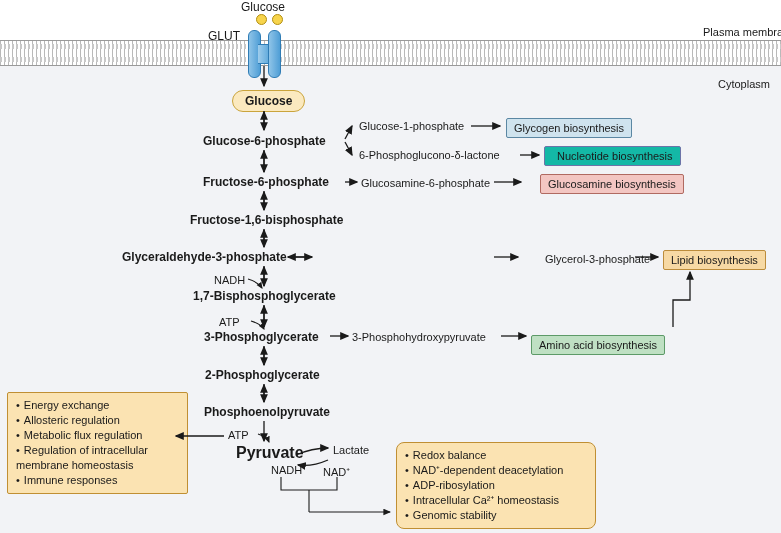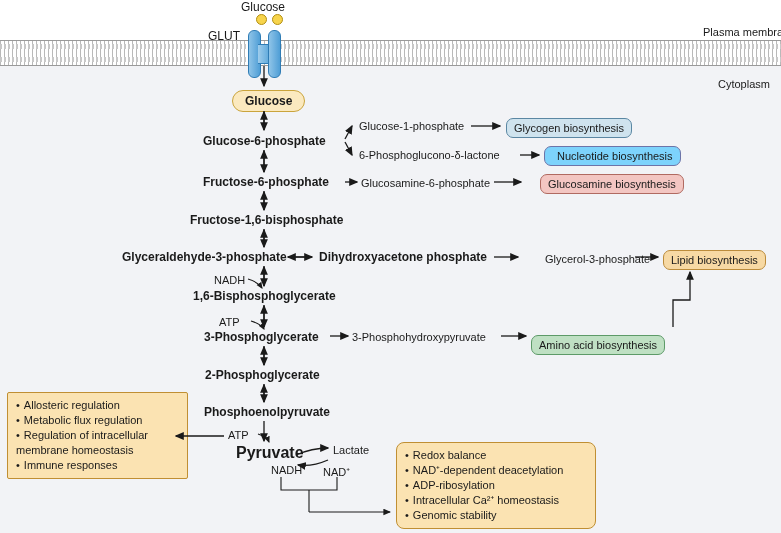--- a/index.html
+++ b/index.html
@@ -60,25 +60,25 @@
   }
 
   .dot{
     position:absolute;width:9px;height:9px;border-radius:50%;
     background:#f7d44c;border:1px solid #b38f12;
   }
 
   
   .box{
     position:absolute;box-sizing:border-box;
-    border:1px solid #555;border-radius:7px;
+    border:1px solid #555;border-radius:2px;
     padding:3px 7px;font-size:11px;white-space:nowrap;
   }
   .box-glycogen{background:#cfe3ee;border-color:#5b87a3;}
-  .box-nucleotide{background:#7dd3fc;border-color:#6d74a8;padding-left:12px;}
+  .box-nucleotide{background:#14b8a6;border-color:#6d74a8;padding-left:12px;}
   .box-glucosamine{background:#f3c6c2;border-color:#b06a61;}
   .box-lipid{background:#f7d9a4;border-color:#bc8c3c;}
   .box-amino{background:#bfe0c3;border-color:#5d9a68;}
   .pill{
     position:absolute;background:#fbe9bf;border:1.5px solid #caa43c;
     border-radius:11px;padding:3px 12px;font-weight:bold;font-size:12px;
     white-space:nowrap;
   }
   .listbox{
     position:absolute;background:#fbe3b2;border:1px solid #c08f33;
@@ -110,22 +110,21 @@
   <div class="abs lbl" style="left:208px;top:29px;font-size:12px;">GLUT</div>
   <div class="abs lbl" style="left:703px;top:26px;font-size:11px;">Plasma membrane</div>
   <div class="abs lbl" style="left:718px;top:78px;font-size:11px;">Cytoplasm</div>
 
   <div class="pill" style="left:232px;top:90px;">Glucose</div>
 
   <div class="abs lbl bold" style="left:203px;top:134px;font-size:12px;">Glucose-6-phosphate</div>
   <div class="abs lbl bold" style="left:203px;top:175px;font-size:12px;text-align:center;">Fructose-6-phosphate</div>
   <div class="abs lbl bold" style="left:190px;top:213px;font-size:12px;">Fructose-1,6-bisphosphate</div>
   <div class="abs lbl bold" style="left:122px;top:250px;font-size:12px;">Glyceraldehyde-3-phosphate</div>
-  <div class="abs lbl bold" style="left:319px;top:250px;font-size:12px;">Dihydroxyacetone phosphate</div>
-  <div class="abs lbl bold" style="left:193px;top:289px;font-size:12px;">1,6-Bisphosphoglycerate</div>
+  <div class="abs lbl bold" style="left:193px;top:289px;font-size:12px;">1,7-Bisphosphoglycerate</div>
   <div class="abs lbl bold" style="left:204px;top:330px;font-size:12px;">3-Phosphoglycerate</div>
   <div class="abs lbl bold" style="left:205px;top:368px;font-size:12px;">2-Phosphoglycerate</div>
   <div class="abs lbl bold" style="left:204px;top:405px;font-size:12px;">Phosphoenolpyruvate</div>
   <div class="abs lbl bold" style="left:236px;top:444px;font-size:16px;">Pyruvate</div>
 
   <div class="abs lbl" style="left:359px;top:120px;">Glucose-1-phosphate</div>
   <div class="abs lbl" style="left:359px;top:149px;">6-Phosphoglucono-δ-lactone</div>
   <div class="abs lbl" style="left:361px;top:177px;">Glucosamine-6-phosphate</div>
   <div class="abs lbl" style="left:522px;top:253px;margin-left:23px;">Glycerol-3-phosphate</div>
   <div class="abs lbl" style="left:352px;top:331px;">3-Phosphohydroxypyruvate</div>
@@ -138,20 +137,21 @@
   <div class="abs lbl" style="left:323px;top:464px;">NAD⁺</div>
 
   <div class="box box-glycogen" style="left:506px;top:118px;">Glycogen biosynthesis</div>
   <div class="box box-nucleotide" style="left:544px;top:146px;">Nucleotide biosynthesis</div>
   <div class="box box-glucosamine" style="left:540px;top:174px;">Glucosamine biosynthesis</div>
   <div class="box box-lipid" style="left:663px;top:250px;">Lipid biosynthesis</div>
   <div class="box box-amino" style="left:531px;top:335px;">Amino acid biosynthesis</div>
 
   <div class="listbox" style="left:7px;top:392px;width:163px;">
     <ul>
+      <li>Energy exchange</li>
       <li>Allosteric regulation</li>
       <li>Metabolic flux regulation</li>
       <li style="white-space:normal;">Regulation of intracellular membrane homeostasis</li>
       <li>Immune responses</li>
     </ul>
   </div>
 
   <div class="listbox" style="left:396px;top:442px;width:182px;border-radius:8px;">
     <ul>
       <li>Redox balance</li>

